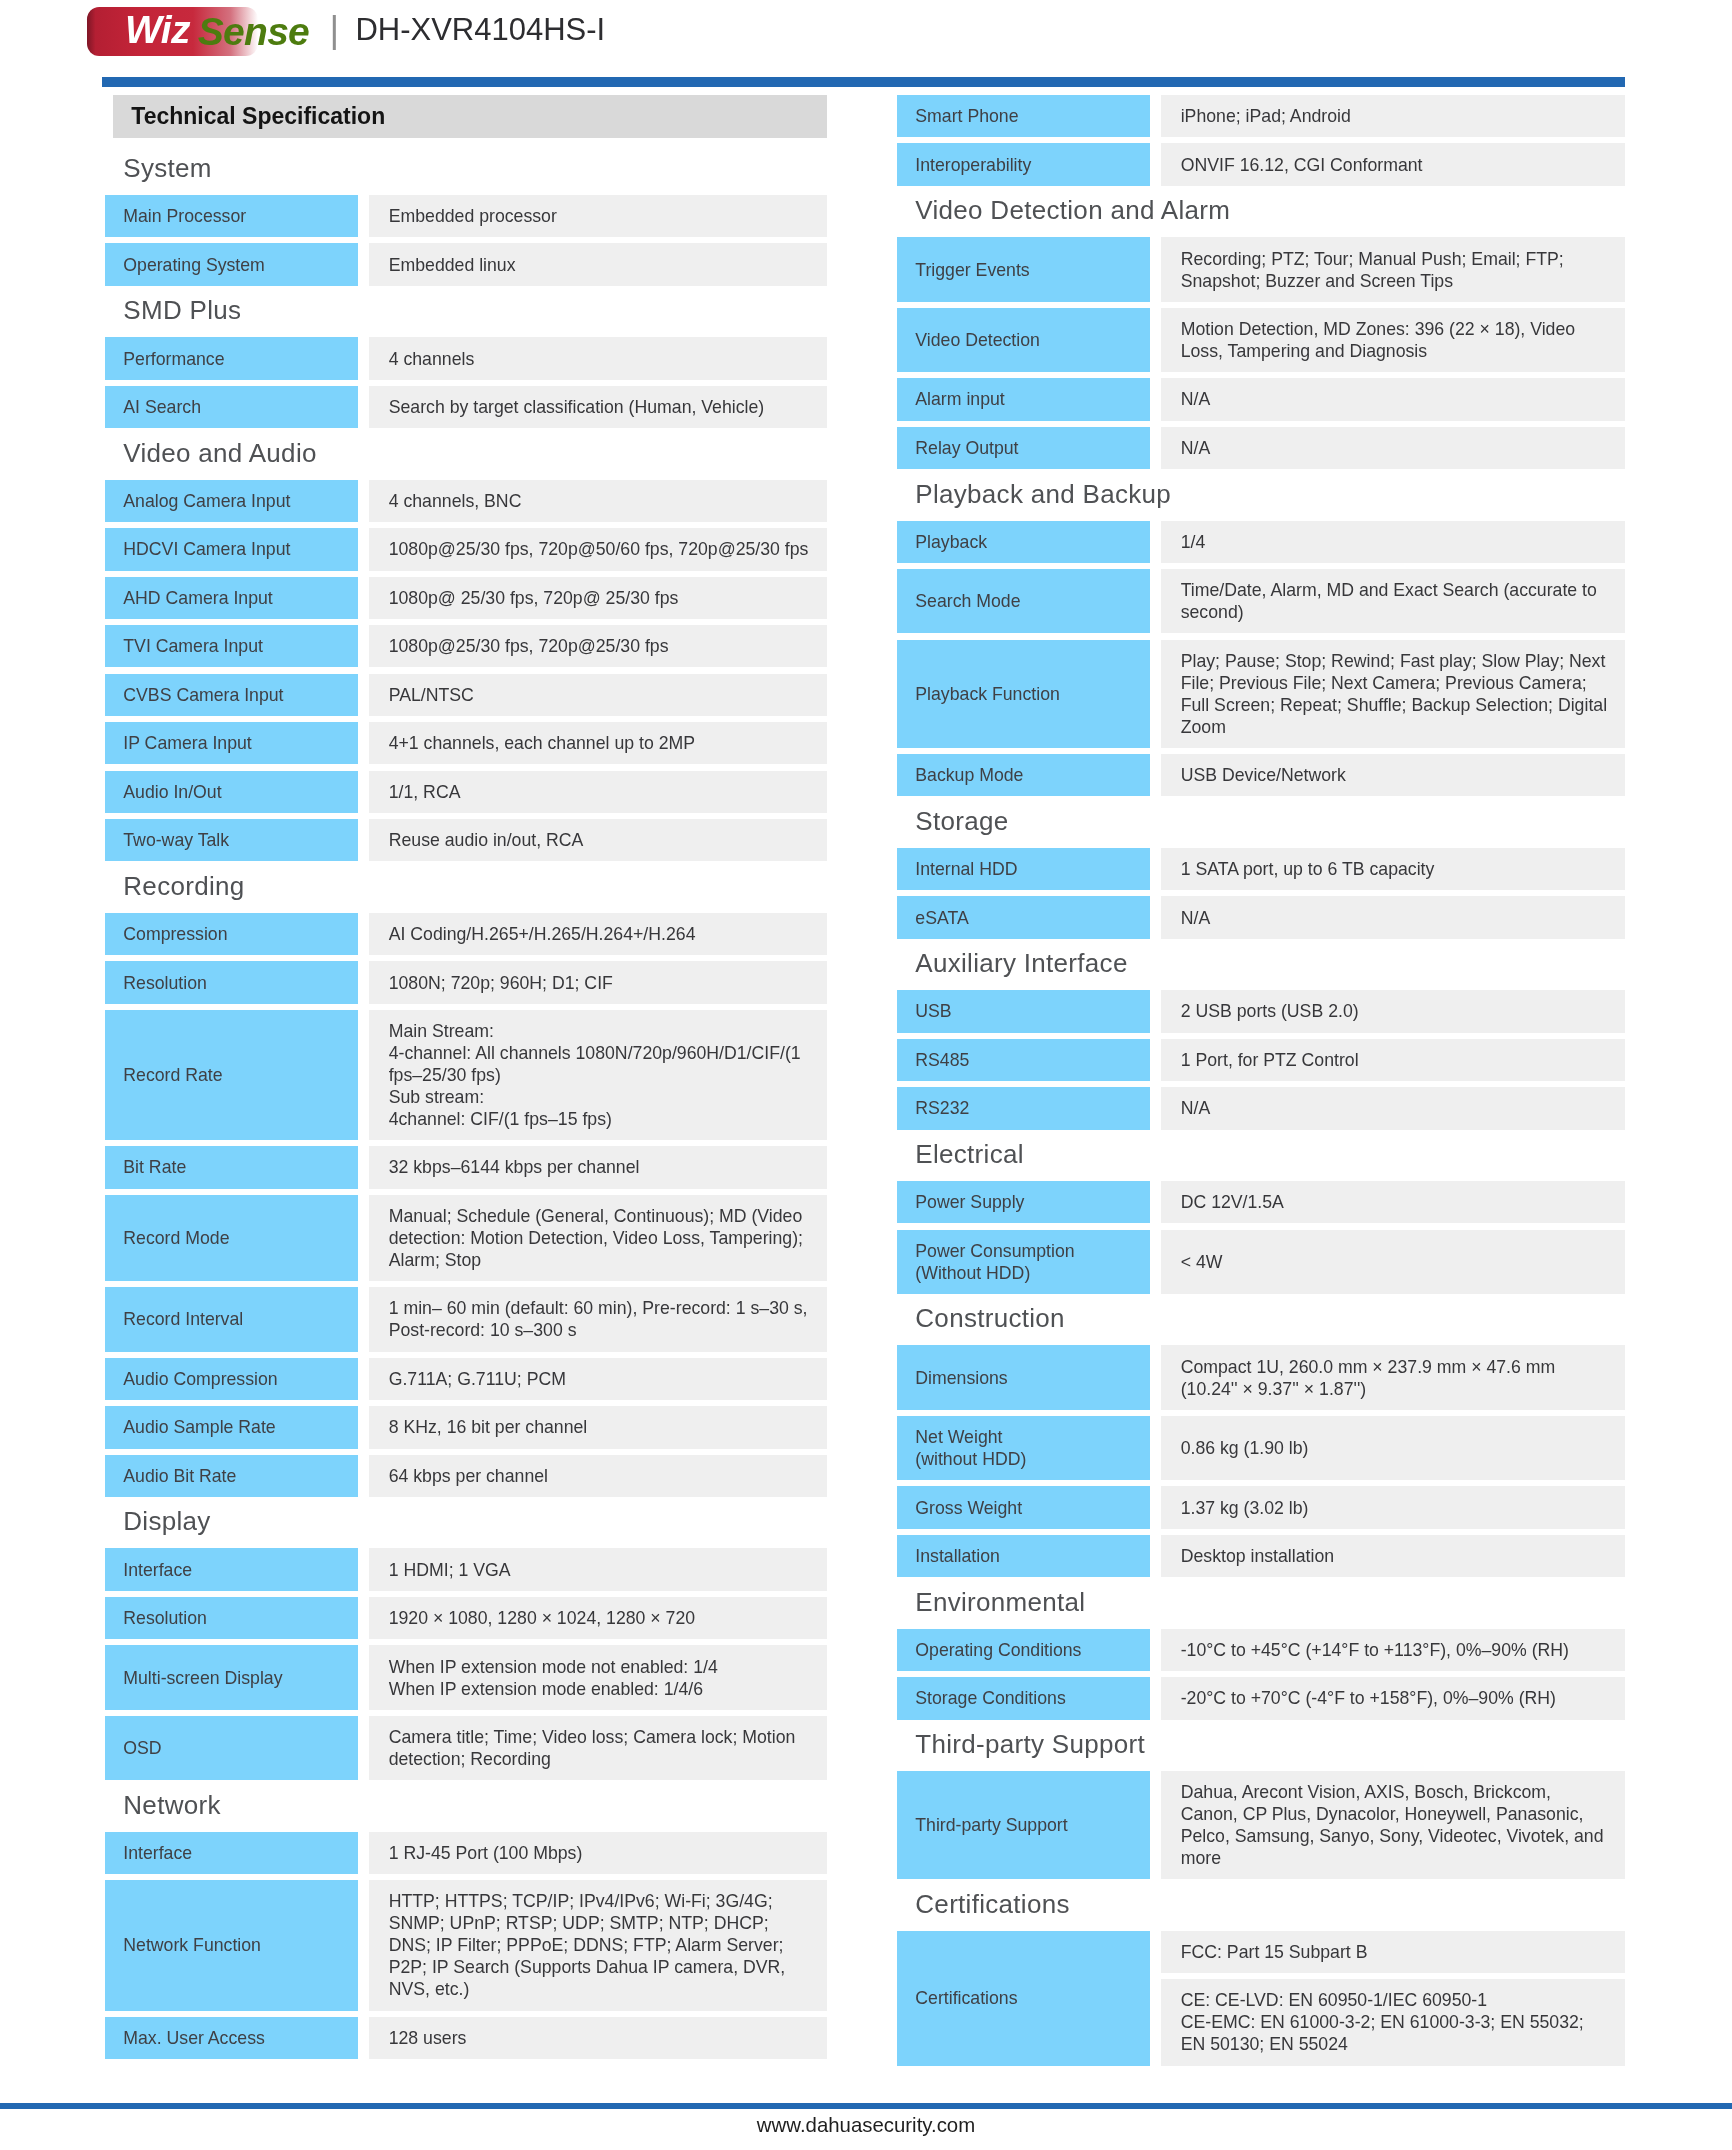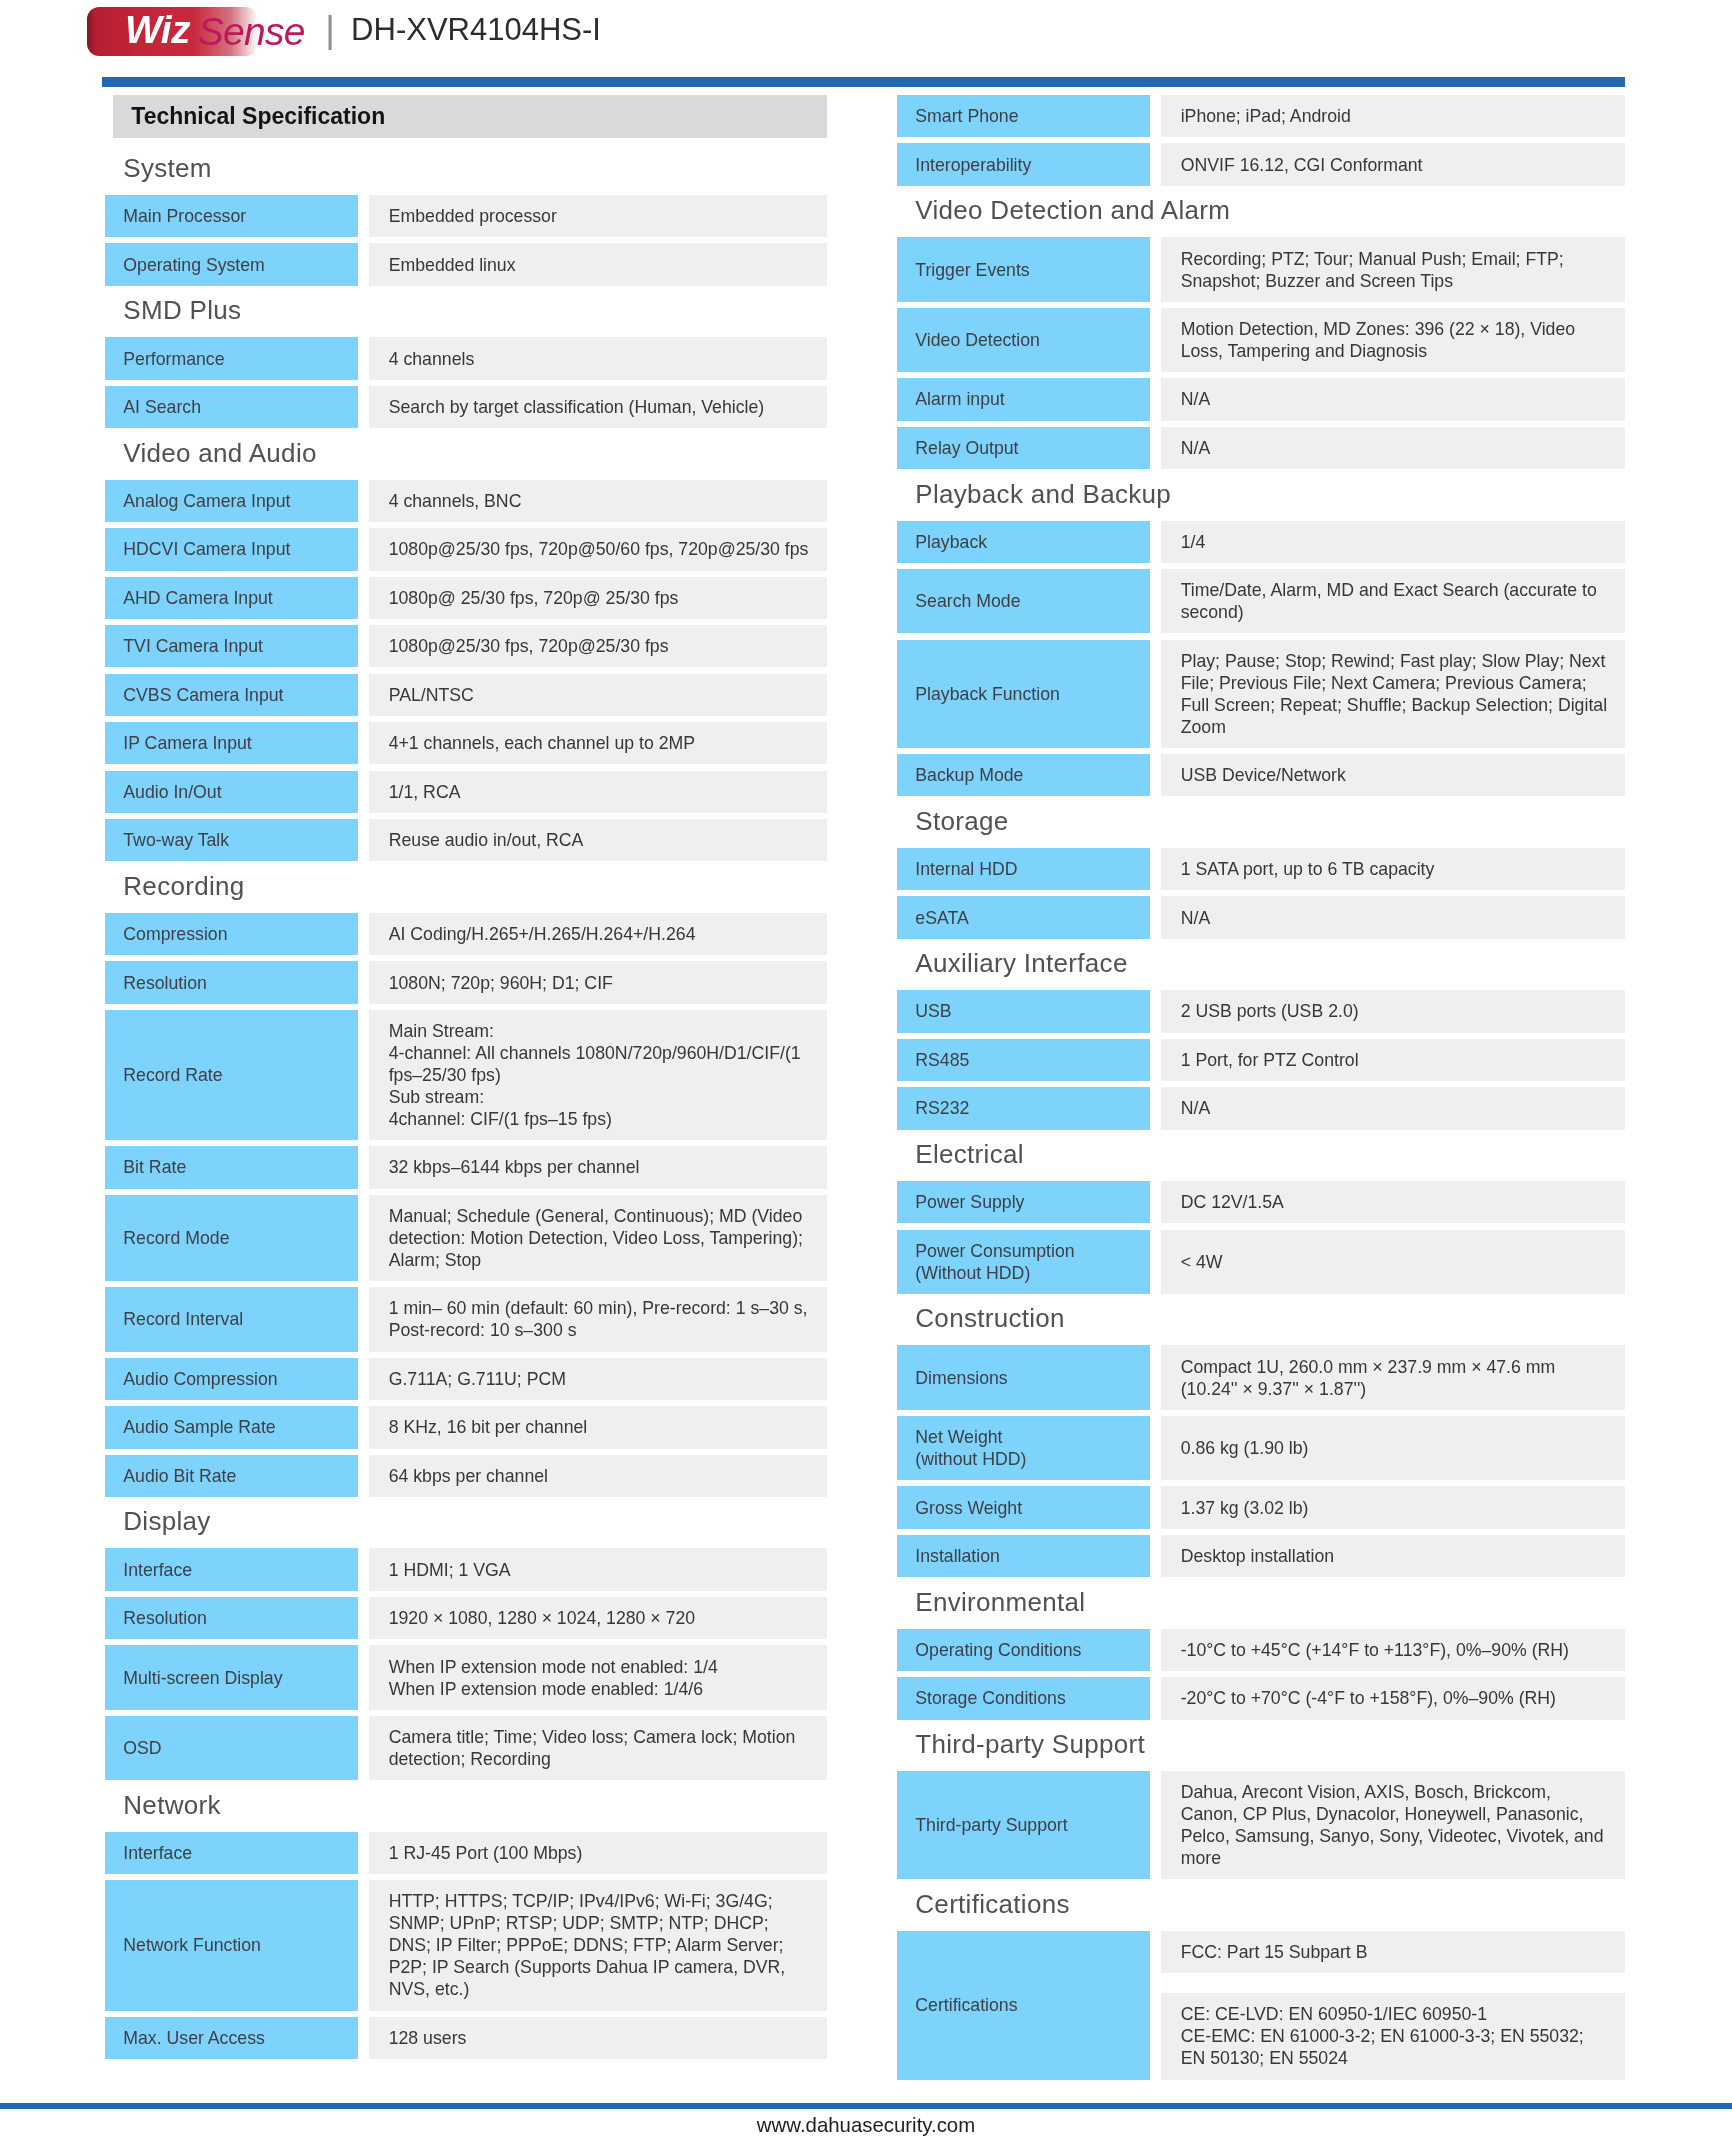--- a/index.html
+++ b/index.html
@@ -23,22 +23,22 @@
     padding:1.4px 68px 5.4px 38px;
     background:linear-gradient(90deg,
       #7e1626 0%, #b41f33 5%, #c32438 30%, #c7293d 62%,
       #d4717f 84%, rgba(212,113,127,0) 100%);
   }
   .badge .wiz {
     font-style:italic; font-weight:bold; font-size:39px; line-height:42px;
     color:#ffffff; letter-spacing:-0.7px;
   }
   .sense {
-    font-style:italic; font-weight:normal; font-size:39px; line-height:42px;
-    color:#be185d; letter-spacing:-0.7px;
+    font-style:italic; font-weight:bold; font-size:39px; line-height:42px;
+    color:#4d7c0f; letter-spacing:-0.7px;
     margin-left:-60px; position:relative; z-index:2;
   }
   .logo-divider {
     font-size:37px; font-weight:200; color:#8f8f8f;
     margin:0 16.3px 4.1px 20.4px;
   }
   .model {
     font-size:31px; font-weight:400; color:#2d2d30; letter-spacing:0px;
     padding-bottom:2.7px;
   }
@@ -89,21 +89,21 @@
     padding:10.2px 8.2px 10.2px 18.3px;
     color:#3f4045;
   }
   .val {
     flex:1;
     background:#efefef;
     padding:10.2px 15px 10.2px 19.7px;
     color:#37373a;
   }
   .val-stack {
-    flex:1; display:flex; flex-direction:column; gap:20px;
+    flex:1; display:flex; flex-direction:column; gap:6px;
   }
   .val-stack .val { flex:1; }
 </style>
 </head>
 <body>
 
 <header class="page-header">
   <div class="logo">
     <span class="badge"><span class="wiz">Wiz</span></span>
     <span class="sense">Sense</span>

